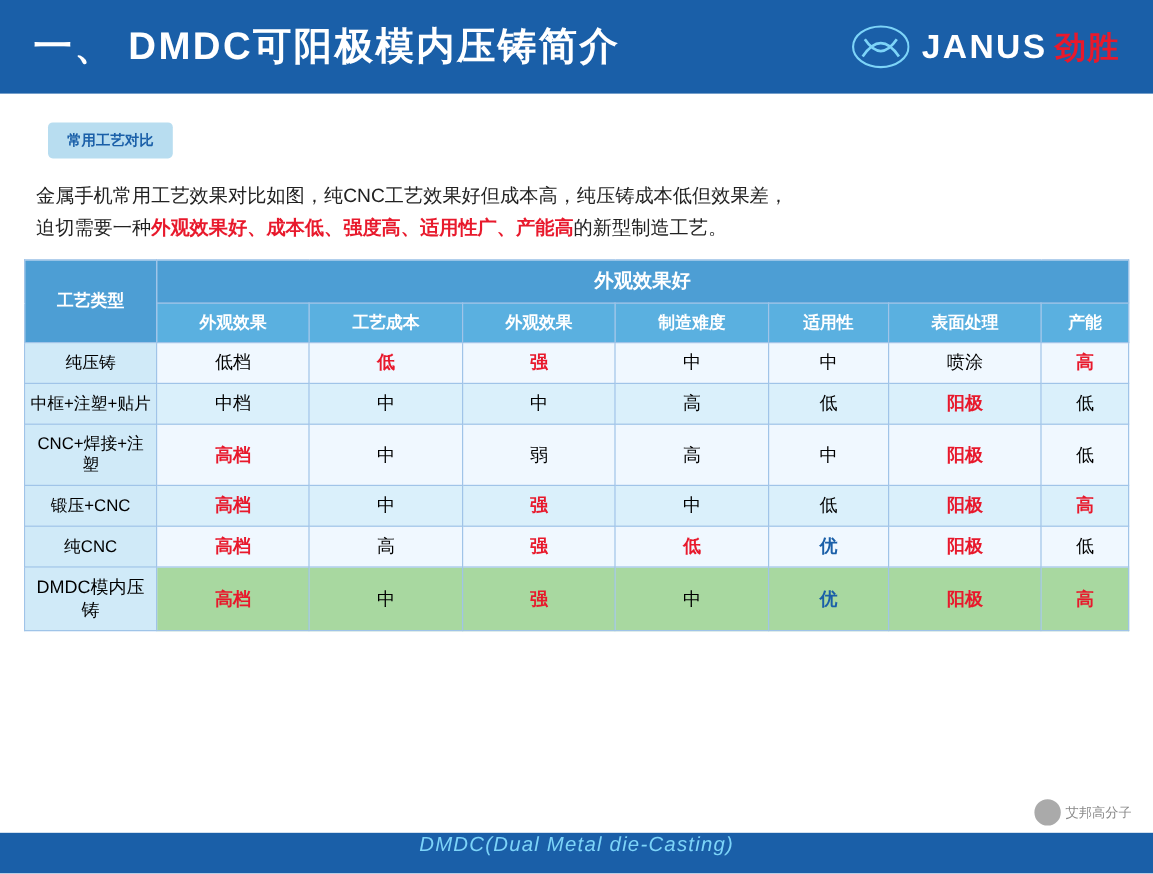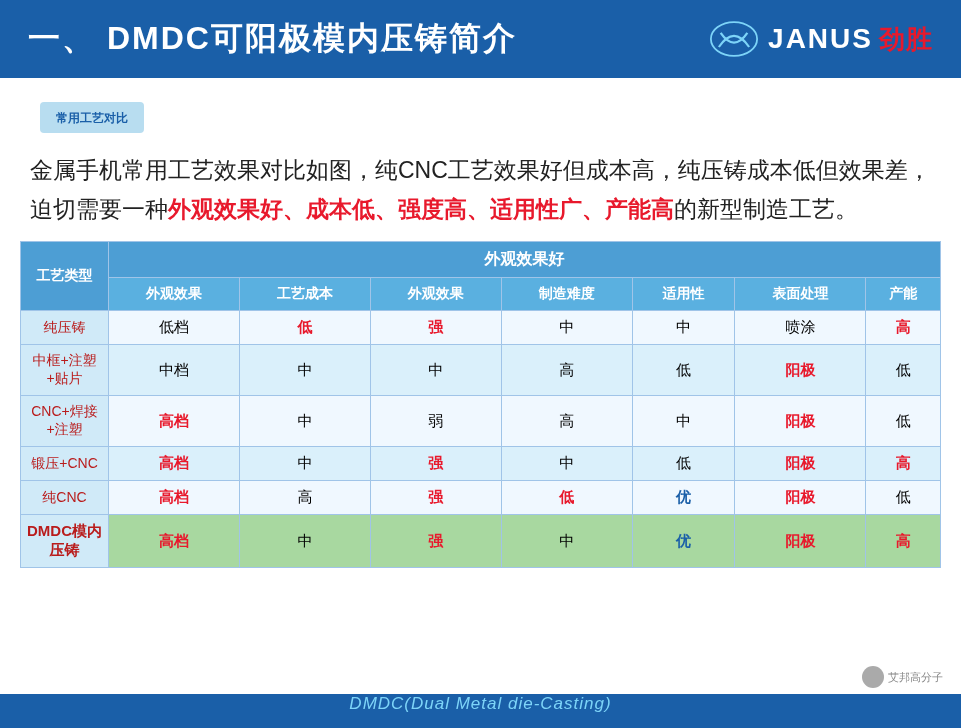--- a/index.html
+++ b/index.html
@@ -50,21 +50,21 @@
     }
     .section-bar-text {
       color: #1a5fa8;
       font-size: 12px;
       font-weight: bold;
     }
 
     
     .intro-para {
       padding: 8px 30px 12px 30px;
-      font-size: 23px;
+      font-size: 16px;
       color: #222;
       line-height: 1.7;
     }
     .intro-para .highlight-red {
       color: #e8192c;
       font-weight: bold;
     }
 
     
     .table-wrap {
@@ -89,22 +89,22 @@
     .th-sub {
       background: #5ab0e0;
       color: #ffffff;
       font-weight: bold;
       font-size: 14px;
     }
     .col-type {
       background: #d0eaf8;
       font-size: 14px;
       font-weight: normal;
-      color: #b91c1c;
-      width: 88px;
+      color: #000000;
+      width: 110px;
     }
     .col-type-header {
       background: #4d9ed4;
       color: #ffffff;
       font-weight: bold;
       font-size: 14px;
       vertical-align: middle;
     }
 
     
@@ -247,21 +247,21 @@
           <td class="col-type">纯CNC</td>
           <td style="background: rgb(240, 248, 255); color: rgb(232, 25, 44); font-weight: bold;">高档</td>
           <td style="background: rgb(240, 248, 255);">高</td>
           <td style="background: rgb(240, 248, 255); color: rgb(232, 25, 44); font-weight: bold;">强</td>
           <td style="background: rgb(240, 248, 255); color: rgb(232, 25, 44); font-weight: bold;">低</td>
           <td style="background: rgb(240, 248, 255); color: rgb(26, 95, 168); font-weight: bold;">优</td>
           <td style="background: rgb(240, 248, 255); color: rgb(232, 25, 44); font-weight: bold;">阳极</td>
           <td style="background: rgb(240, 248, 255);">低</td>
         </tr>
         <tr>
-          <td class="col-type" style="font-weight: bold; font-size: 15px;">DMDC模内压铸</td>
+          <td class="col-type" style="font-weight: normal; font-size: 15px;">DMDC模内压铸</td>
           <td style="background: rgb(168, 216, 160); color: rgb(232, 25, 44); font-weight: bold;">高档</td>
           <td style="background: rgb(168, 216, 160);">中</td>
           <td style="background: rgb(168, 216, 160); color: rgb(232, 25, 44); font-weight: bold;">强</td>
           <td style="background: rgb(168, 216, 160);">中</td>
           <td style="background: rgb(168, 216, 160); color: rgb(26, 95, 168); font-weight: bold;">优</td>
           <td style="background: rgb(168, 216, 160); color: rgb(232, 25, 44); font-weight: bold;">阳极</td>
           <td style="background: rgb(168, 216, 160); color: rgb(232, 25, 44); font-weight: bold;">高</td>
         </tr>
       </tbody>
   </table>

